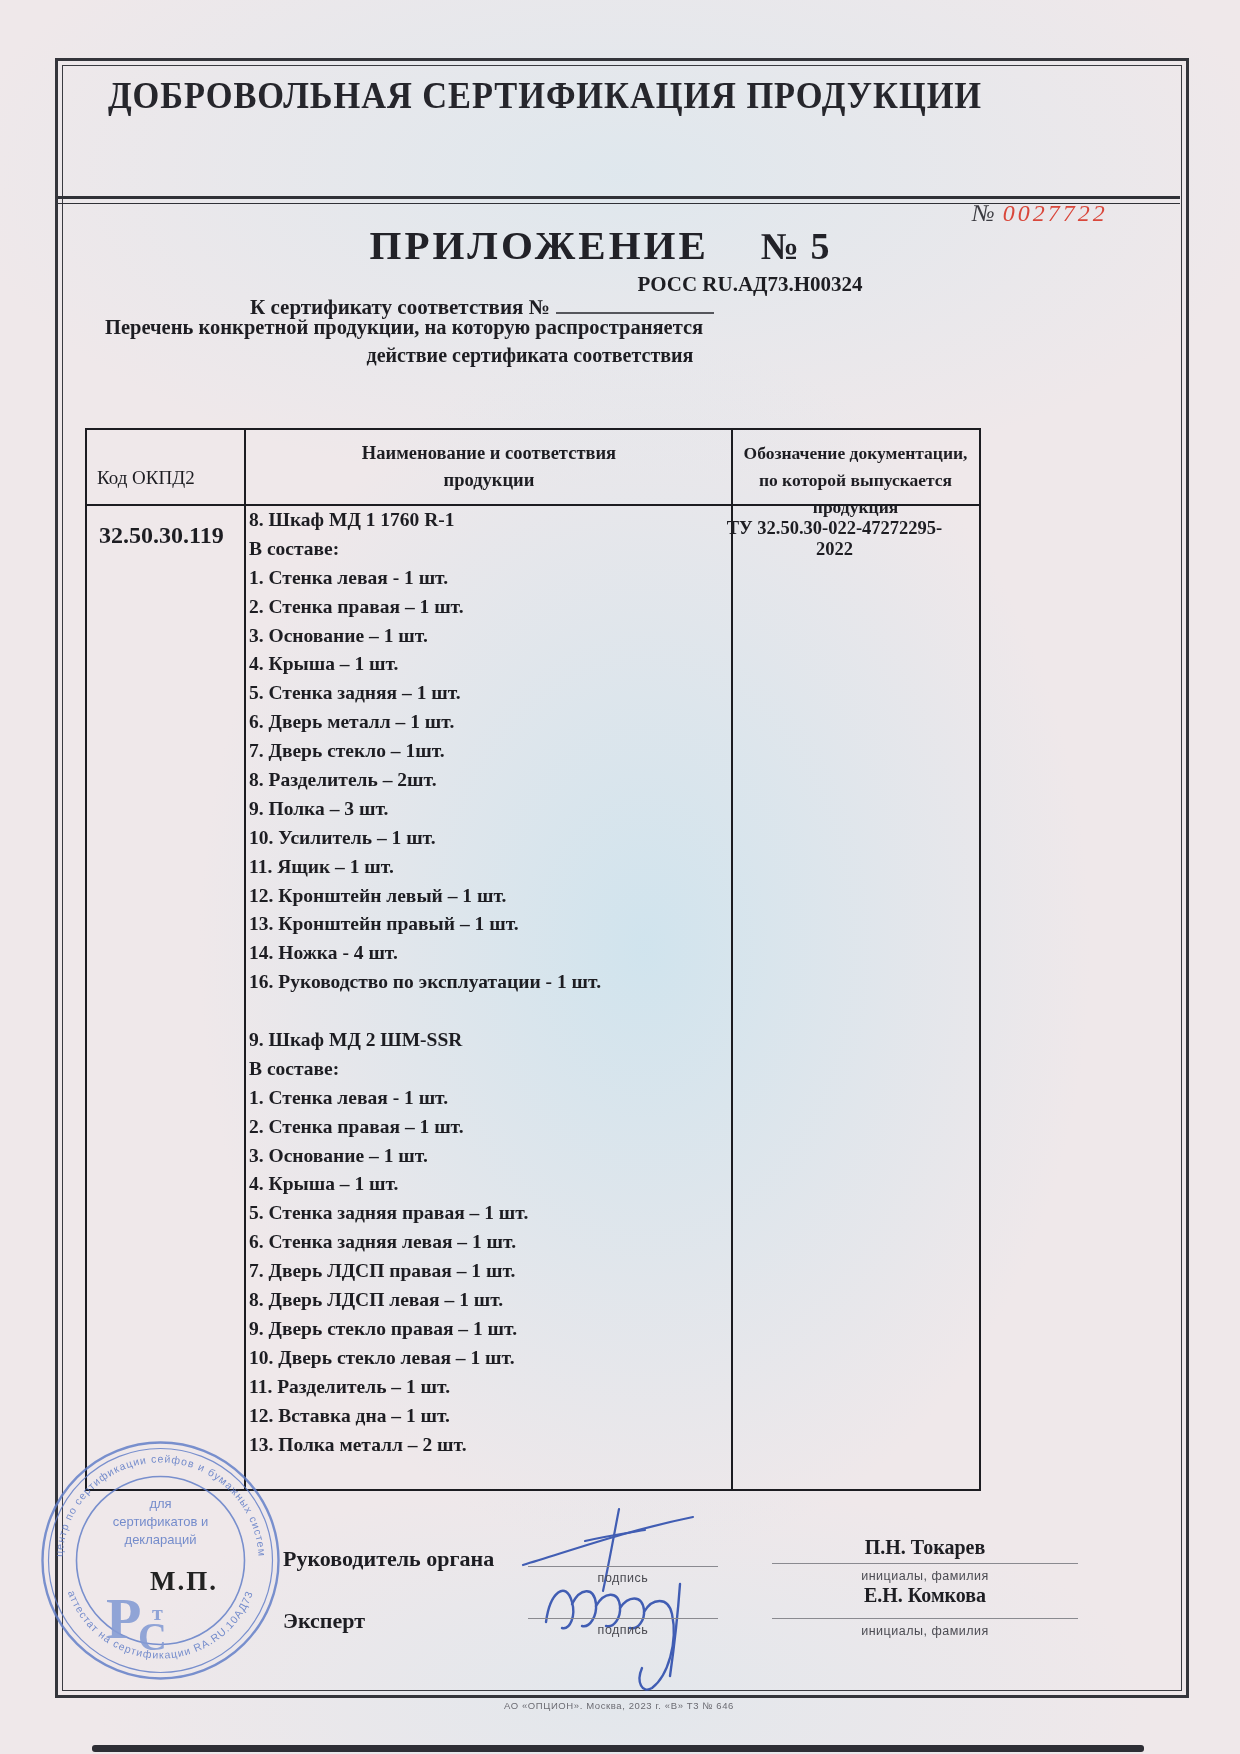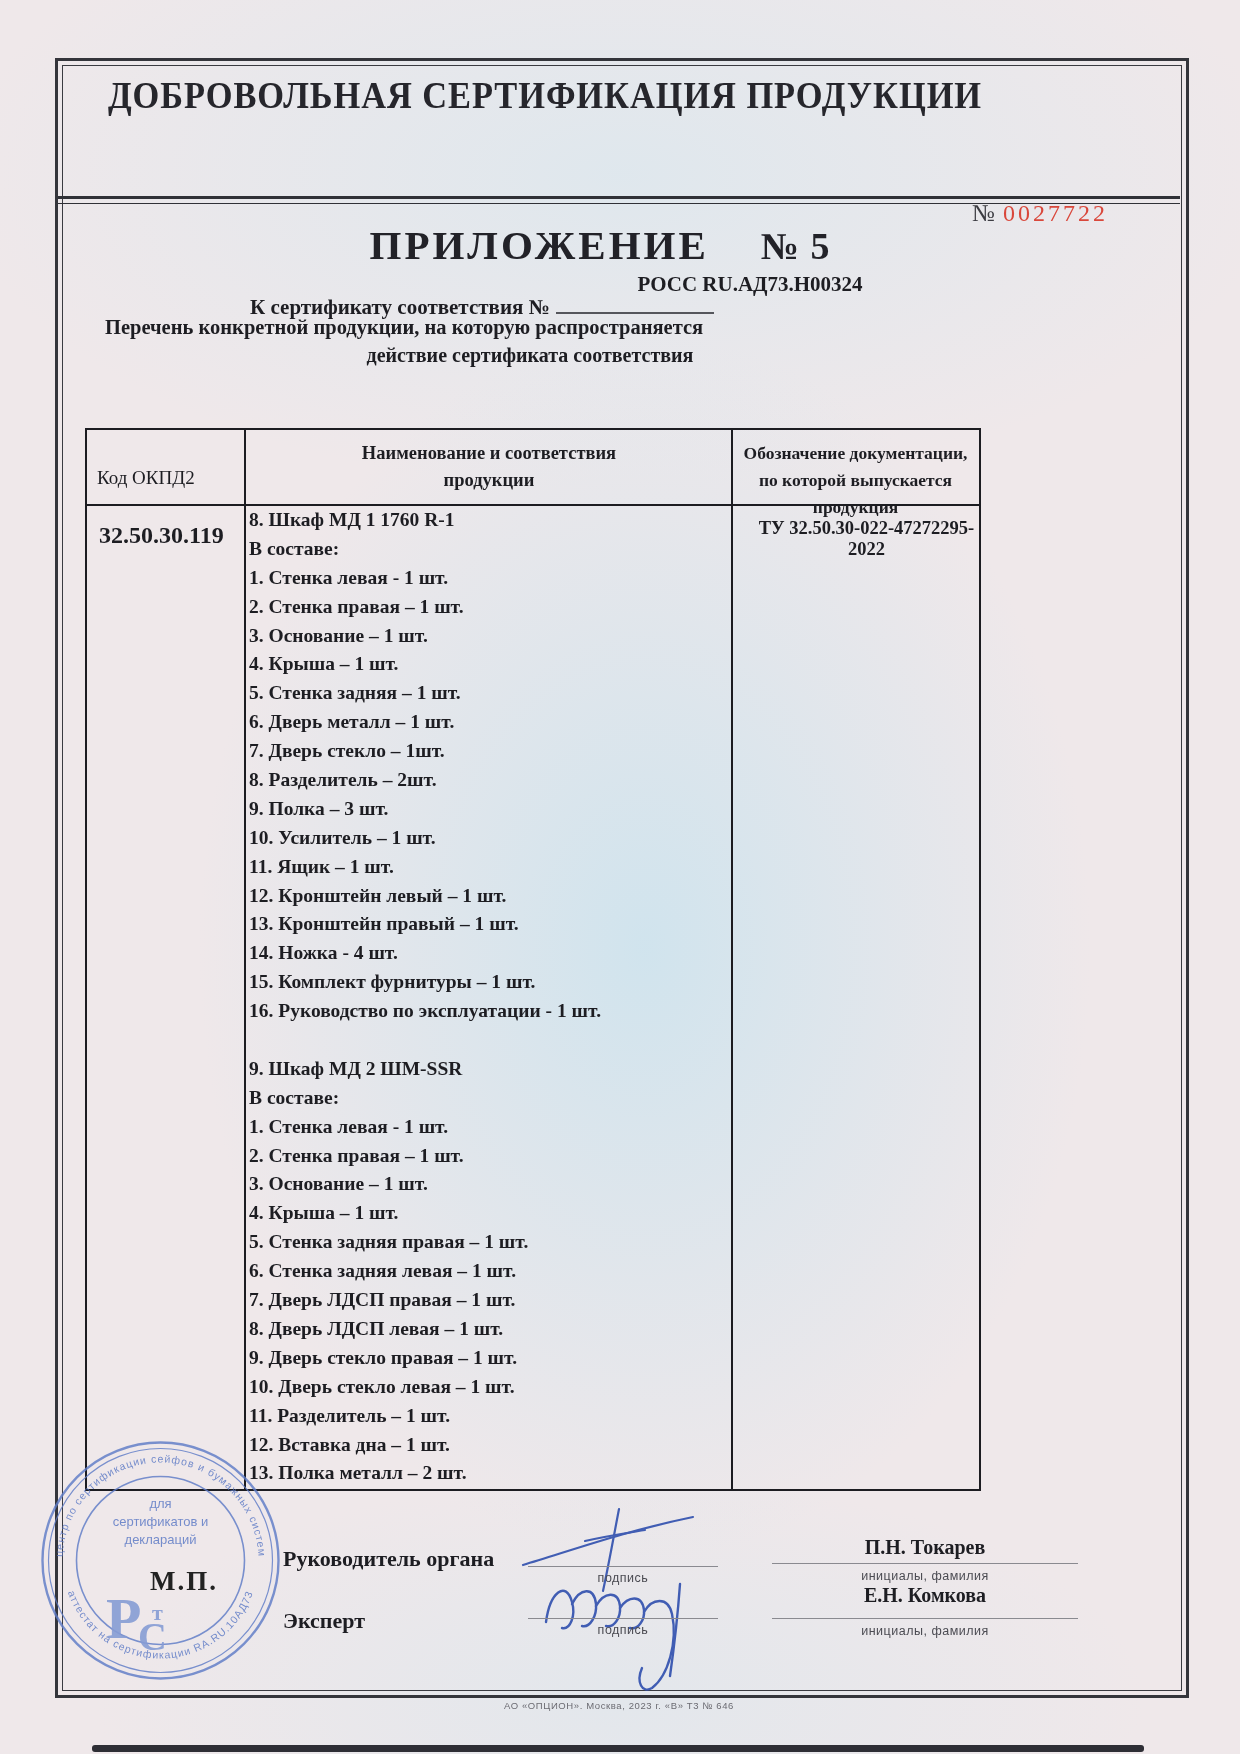--- a/index.html
+++ b/index.html
@@ -14,41 +14,41 @@
   }
   
   .frame{position:absolute;left:55px;top:58px;width:1128px;height:1634px;border:3px solid #34353b;}
   .frame-inner{position:absolute;left:4px;top:4px;right:4px;bottom:4px;border:1px solid #3a3b41;}
   .banner-divider{position:absolute;left:58px;width:1122px;border-top:3px solid #303137;}
   .banner-divider.thin{border-top-width:1px;}
   .banner-title{
     position:absolute;left:75px;top:74px;width:940px;text-align:center;
     font-size:37px;font-weight:bold;color:#26262c;transform:scaleX(.93);letter-spacing:1px;white-space:nowrap;
   }
-  .serial{position:absolute;left:972px;top:200px;font-size:24px;white-space:nowrap;}
+  .serial{position:absolute;left:972px;top:200px;font-size:24px;white-space:nowrap;font-style:italic;}
   .serial .no{color:#3c3c42;margin-right:8px;}
   .serial .digits{color:#d9473b;letter-spacing:3px;font-weight:500;}
   .appendix{position:absolute;left:55px;top:221px;width:1090px;text-align:center;font-weight:bold;color:#222228;white-space:nowrap;}
   .appendix .word{font-size:41px;letter-spacing:3px;}
   .appendix .num{font-size:38px;margin-left:52px;letter-spacing:1px;}
   .ross{position:absolute;left:450px;top:272px;width:600px;text-align:center;font-size:21px;font-weight:bold;}
   .certline{position:absolute;left:250px;top:294px;font-size:21px;font-weight:bold;white-space:nowrap;}
   .certline .blank{display:inline-block;width:158px;border-bottom:2px solid #55565c;height:18px;margin-left:6px;}
   .sub1{position:absolute;left:105px;top:316px;width:840px;text-align:left;font-size:20.5px;font-weight:bold;}
   .sub2{position:absolute;left:105px;top:344px;width:850px;text-align:center;font-size:20px;font-weight:bold;}
   
   .tbl{position:absolute;left:85px;top:428px;width:892px;height:1059px;border:2.5px solid #1c1c21;}
   .tbl .v{position:absolute;top:0;bottom:0;width:0;border-left:2.5px solid #1c1c21;}
   .tbl .v1{left:157px;} .tbl .v2{left:644px;}
   .tbl .hline{position:absolute;left:0;right:0;top:74px;border-top:2.5px solid #1c1c21;}
   .tbl .h1{position:absolute;left:10px;top:37px;font-size:19px;font-weight:normal;}
   .tbl .h2{position:absolute;left:160px;width:484px;top:10px;text-align:center;font-size:18.5px;font-weight:bold;line-height:27px;white-space:pre-line;}
   .tbl .h3{position:absolute;left:647px;width:243px;top:10px;text-align:center;font-size:17.5px;font-weight:bold;line-height:27px;white-space:pre-line;}
   .tbl .code{position:absolute;left:12px;top:92px;font-size:24px;font-weight:bold;}
-  .tbl .tu{position:absolute;left:657px;width:245px;top:88px;text-align:center;font-size:18.5px;font-weight:bold;}
+  .tbl .tu{position:absolute;left:625px;width:245px;top:88px;text-align:center;font-size:18.5px;font-weight:bold;}
   .tbl .lines{position:absolute;left:162px;top:76px;width:478px;font-size:19.5px;font-weight:bold;line-height:28.9px;}
   .pl{height:28.9px;white-space:nowrap;}
   
   .stamp{position:absolute;left:38px;top:1438px;width:245px;height:245px;opacity:.82;}
   .mp{position:absolute;left:150px;top:1566px;font-size:27px;font-weight:bold;color:#222;letter-spacing:2px;}
   
   .role1{position:absolute;left:283px;top:1546px;font-size:22px;font-weight:bold;}
   .role2{position:absolute;left:283px;top:1608px;font-size:22px;font-weight:bold;}
   .sigline{position:absolute;border-top:1.5px solid #8a8a90;width:190px;}
   .sigline.s1{left:528px;top:1566px;}
@@ -121,21 +121,20 @@
         <div class="pl">5. Стенка задняя – 1 шт.</div>
         <div class="pl">6. Дверь металл – 1 шт.</div>
         <div class="pl">7. Дверь стекло – 1шт.</div>
         <div class="pl">8. Разделитель – 2шт.</div>
         <div class="pl">9. Полка – 3 шт.</div>
         <div class="pl">10. Усилитель – 1 шт.</div>
         <div class="pl">11. Ящик – 1 шт.</div>
         <div class="pl">12. Кронштейн левый – 1 шт.</div>
         <div class="pl">13. Кронштейн правый – 1 шт.</div>
         <div class="pl">14. Ножка - 4 шт.</div>
-        <div class="pl">15. Комплект фурнитуры – 1 шт.</div>
         <div class="pl">16. Руководство по эксплуатации - 1 шт.</div>
         <div class="pl">&nbsp;</div>
         <div class="pl">9. Шкаф МД 2 ШМ-SSR</div>
         <div class="pl">В составе:</div>
         <div class="pl">1. Стенка левая - 1 шт.</div>
         <div class="pl">2. Стенка правая – 1 шт.</div>
         <div class="pl">3. Основание – 1 шт.</div>
         <div class="pl">4. Крыша – 1 шт.</div>
         <div class="pl">5. Стенка задняя правая – 1 шт.</div>
         <div class="pl">6. Стенка задняя левая – 1 шт.</div>

